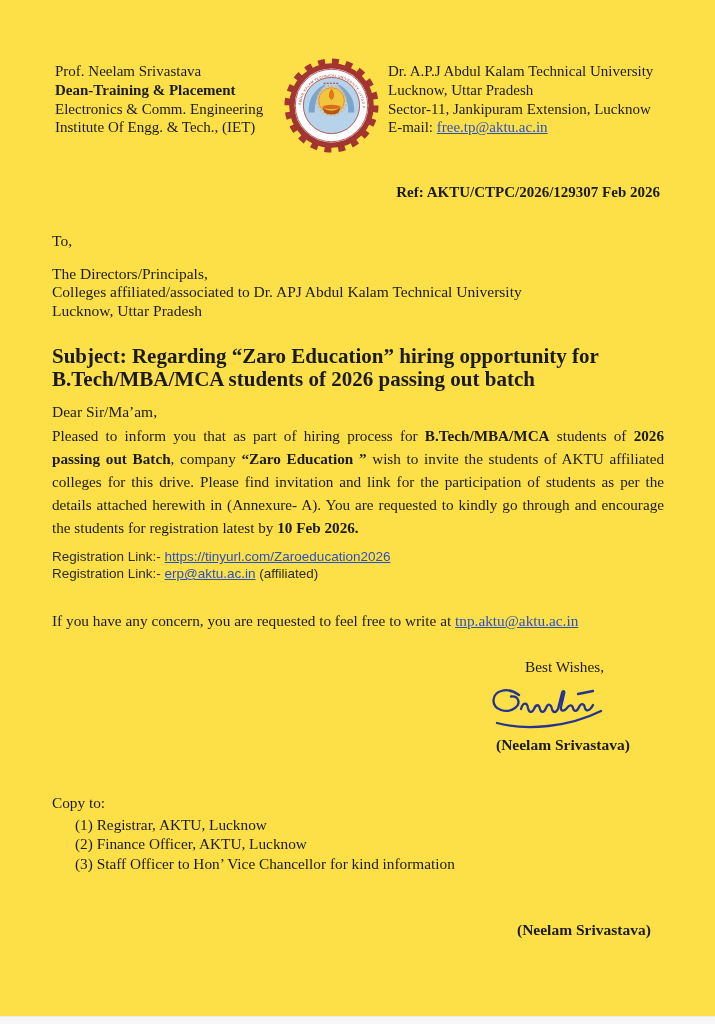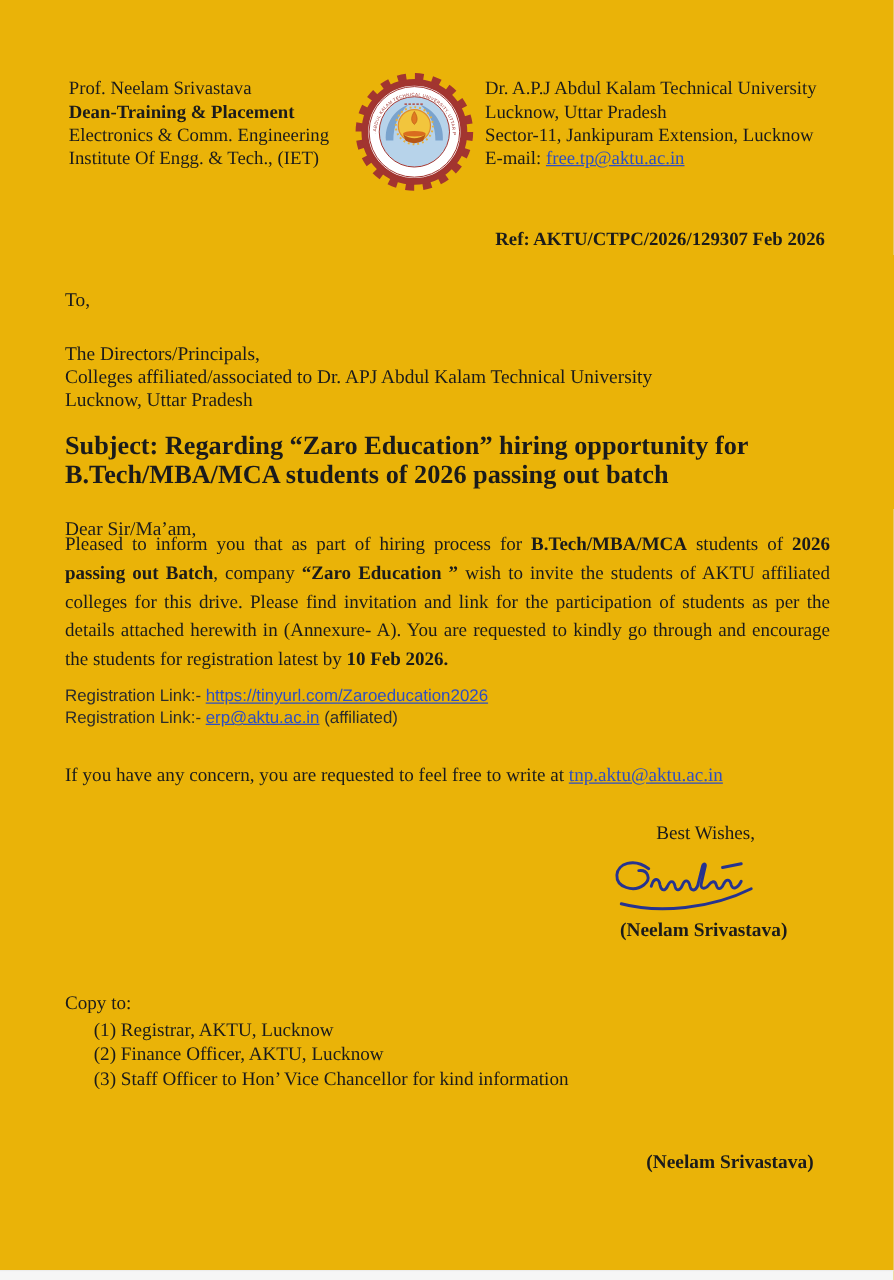--- a/index.html
+++ b/index.html
@@ -1,36 +1,36 @@
 <!DOCTYPE html>
 <html style="--link: #2f4fc1; --ink: #1b1b1b; --signature-ink: #26338f; --logo-maroon: #a23530; --logo-blue-disc: #b7d3ea; --logo-gold: #f2c53d; --logo-flame-orange: #e07820;"><head>
 <meta charset="utf-8">
 <style>
   html,body{margin:0;padding:0;background:#e9e9e9;}
   .page{
-    position:relative;width:715px;height:1024px;background:#eab308;
+    position:relative;width:715px;height:1024px;background:#fde047;
     font-family:"Liberation Serif","DejaVu Serif",serif;
     color:#1b1b1b;font-size:15px;overflow:hidden;margin:0 auto;
   }
   .b{font-weight:bold;}
   a.lnk{color:var(--link,#2f4fc1);text-decoration:underline;cursor:pointer;}
   .sans{font-family:"Liberation Sans","DejaVu Sans",sans-serif;font-size:13.5px;color:#2c2c2c;}
 
   .hdr-left{position:absolute;left:55px;top:62px;line-height:18.8px;font-size:15px;}
   .logo{position:absolute;left:281px;top:56px;}
   .hdr-right{position:absolute;left:388px;top:62px;line-height:18.8px;font-size:15px;}
 
   .ref-row{position:absolute;left:55px;top:184px;width:605px;display:flex;justify-content:flex-end;font-weight:bold;font-size:15px;}
 
   .recipient{position:absolute;left:52px;top:232px;line-height:18.6px;font-size:15.5px;}
-  .recipient .addr{margin-top:24px;}
+  .recipient .addr{margin-top:14px;}
 
   .subject{position:absolute;left:52px;top:345px;width:616px;font-weight:bold;line-height:22.5px;font-size:21px;}
 
-  .salutation{position:absolute;left:52px;top:403px;font-size:15.5px;margin-top:12px;}
+  .salutation{position:absolute;left:52px;top:403px;font-size:15.5px;}
   .body-par{position:absolute;left:52px;top:424px;width:612px;text-align:justify;line-height:23px;font-size:15.2px;}
 
   .reg1{position:absolute;left:52px;top:549px;}
   .reg2{position:absolute;left:52px;top:566px;}
   .reg1 a,.reg2 a{font-family:"Liberation Sans","DejaVu Sans",sans-serif;font-size:13.5px;}
 
   .concern{position:absolute;left:52px;top:612px;font-size:15.3px;}
 
   .best{position:absolute;left:525px;top:658px;font-size:15.3px;}
   .sig{position:absolute;left:485px;top:684px;}

